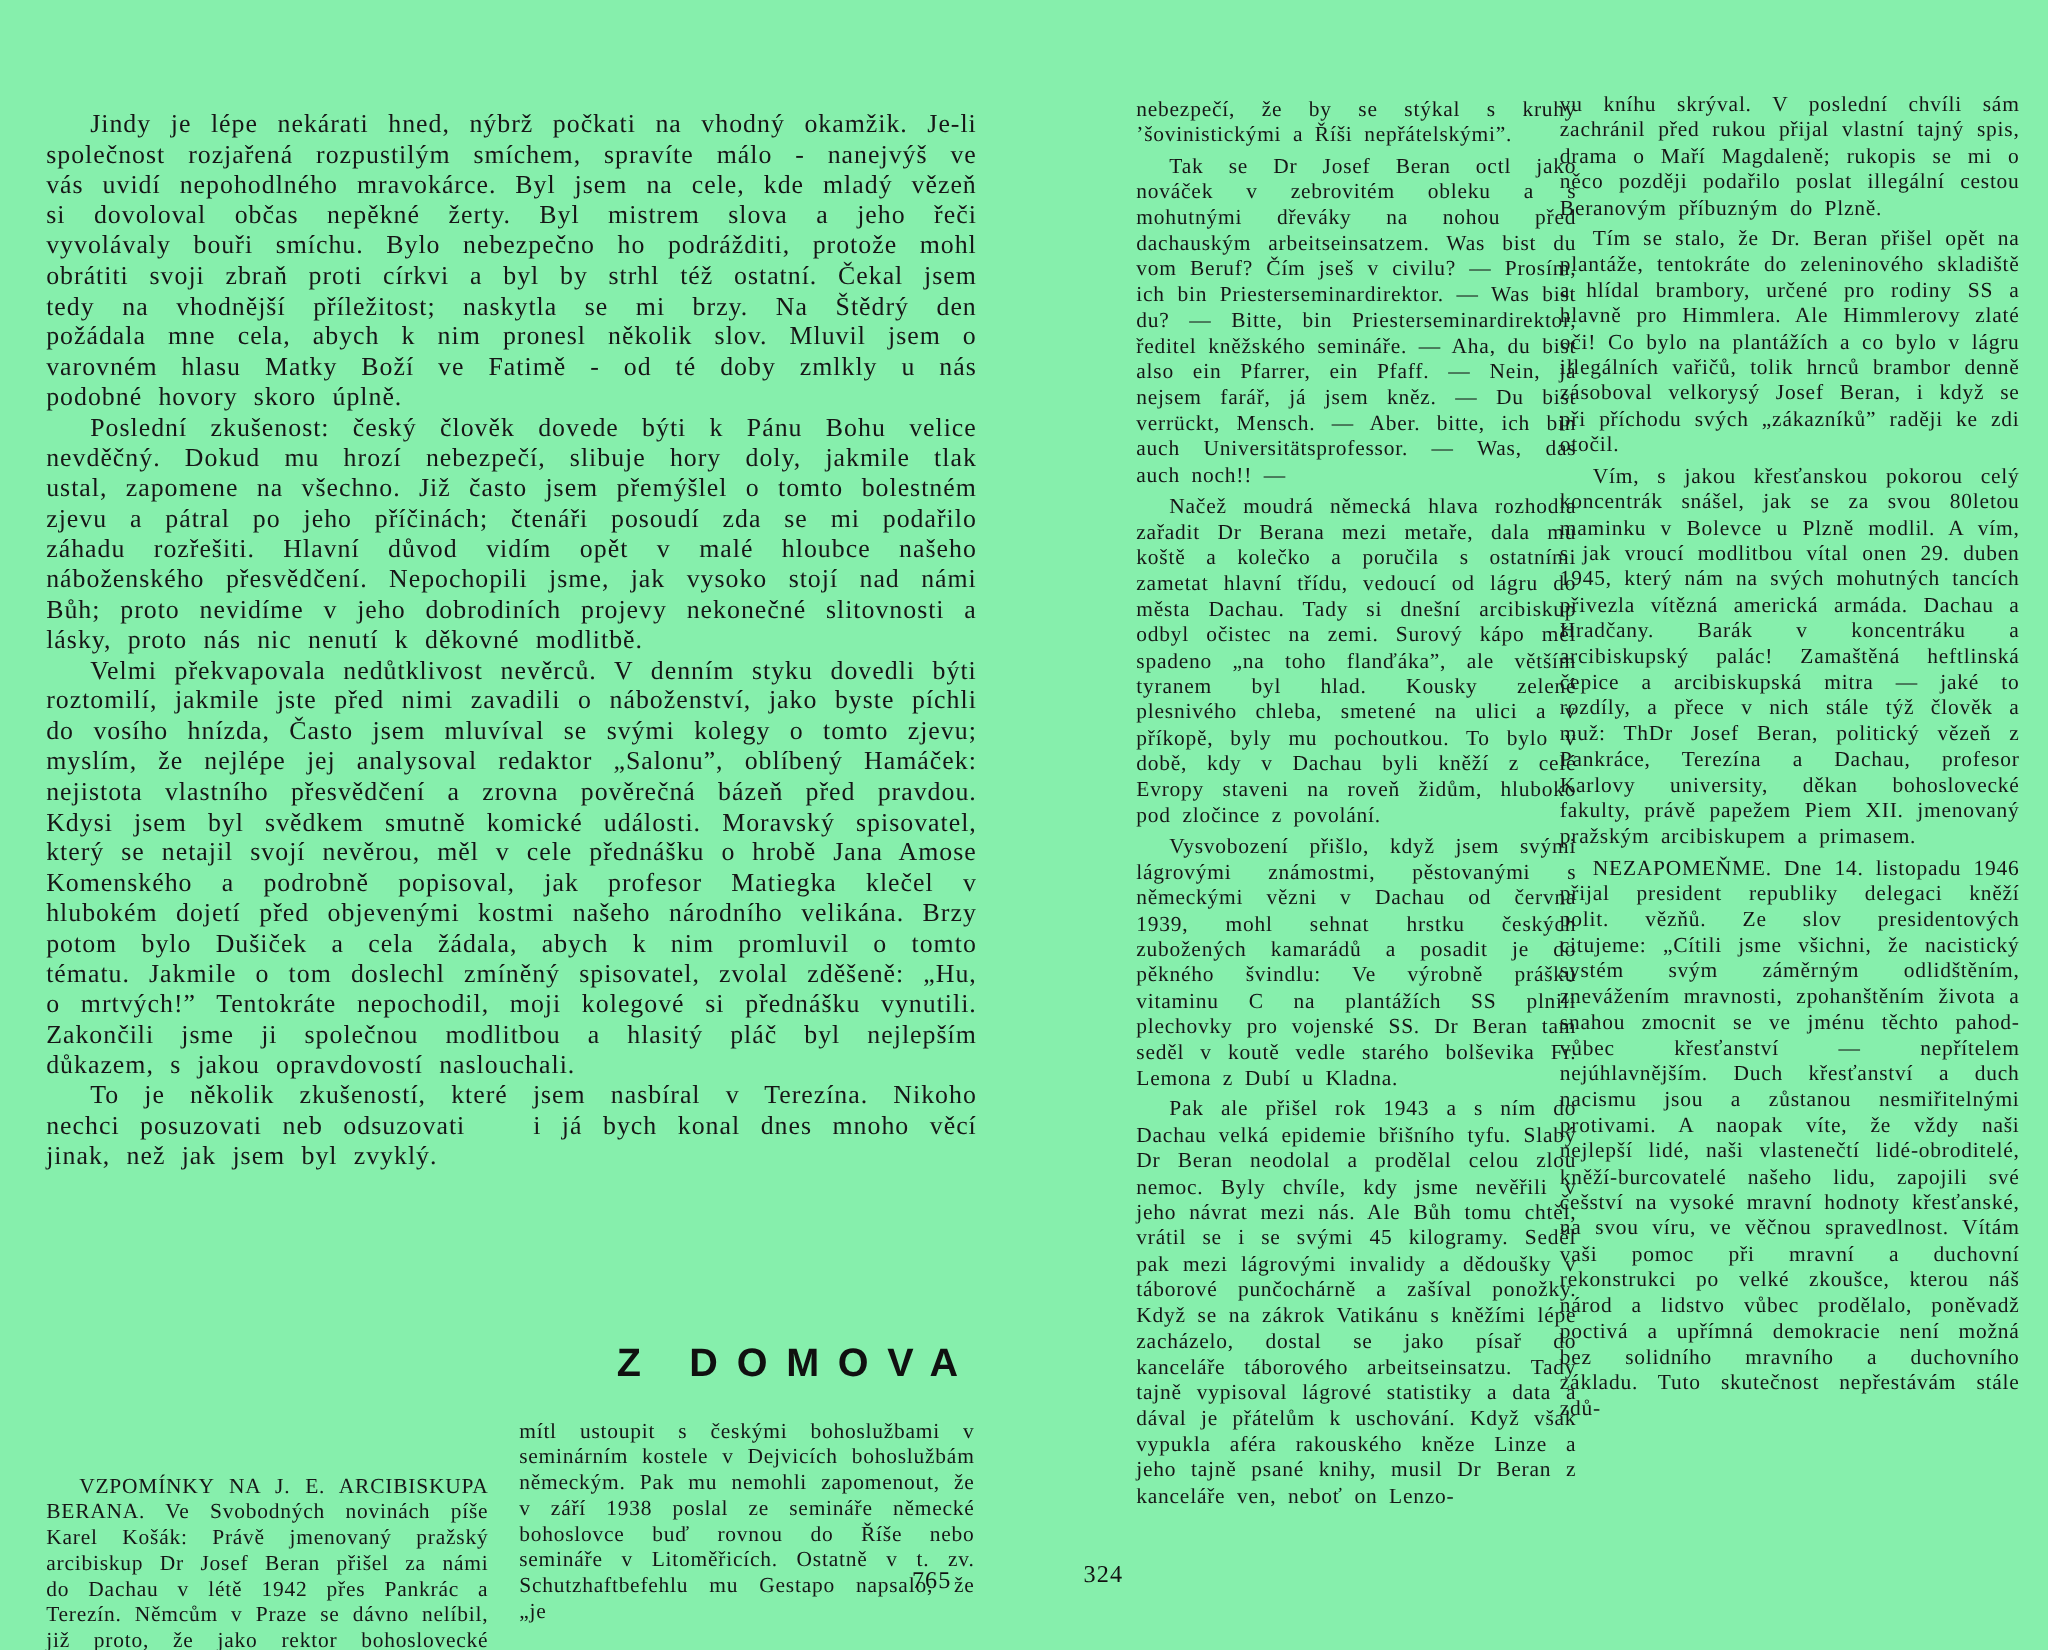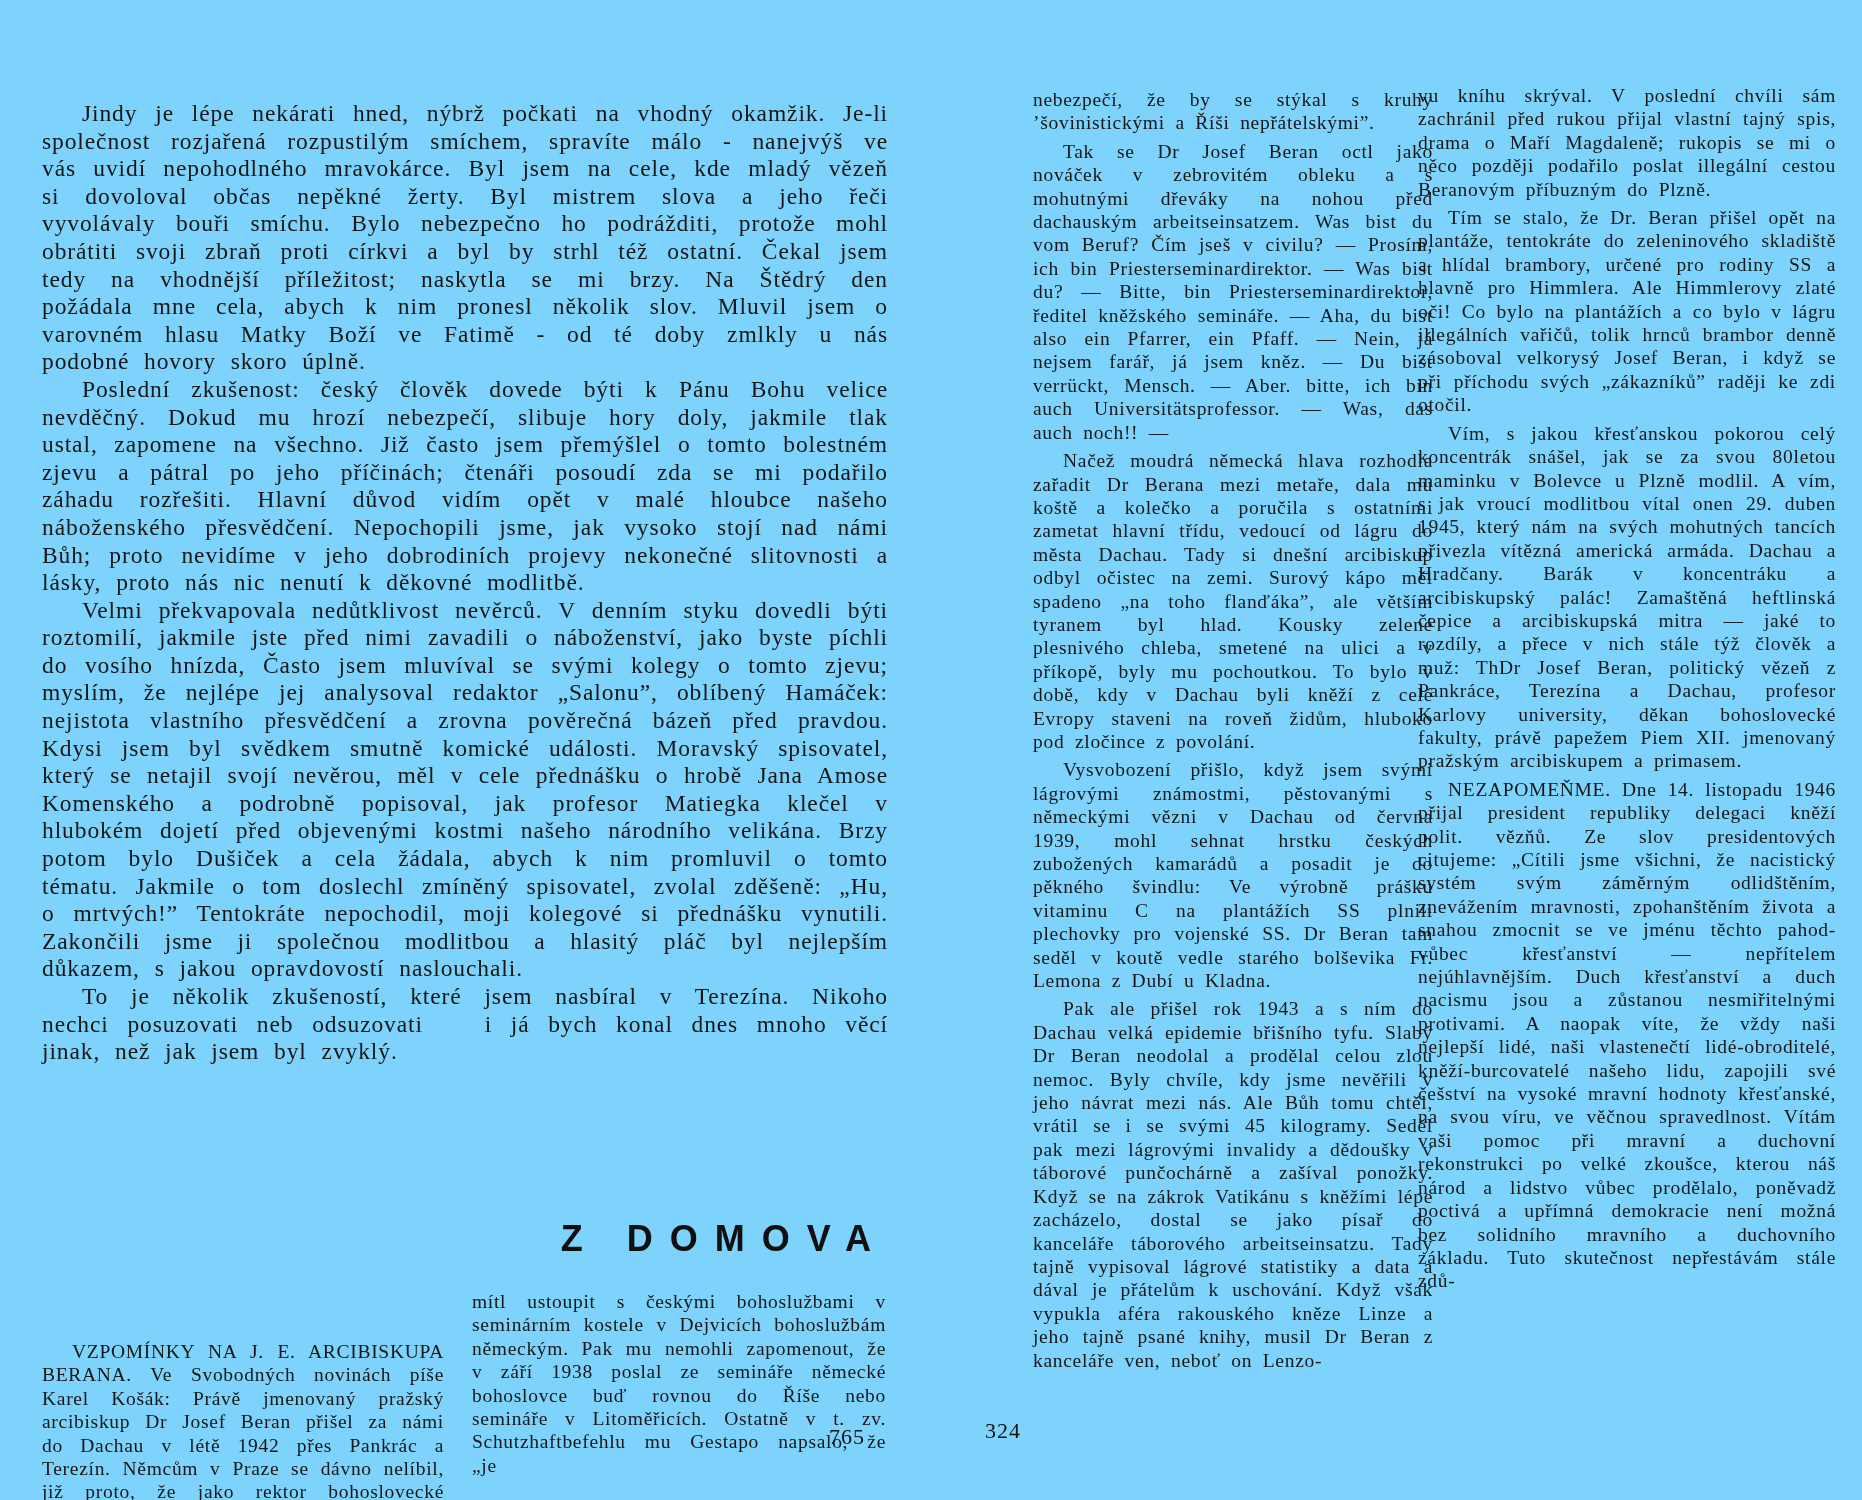--- a/index.html
+++ b/index.html
@@ -4,21 +4,21 @@
 <style>
   html, body {
     margin: 0;
     padding: 0;
     background: #e8e8e4;
   }
   .scan {
     position: relative;
     width: 1862px;
     height: 1500px;
-    background: #7dd3fc;
+    background: #86efac;
     overflow: hidden;
     font-family: "Liberation Serif", "DejaVu Serif", serif;
     color: #161616;
   }
   .textblock {
     position: absolute;
     text-align: justify;
     text-justify: inter-word;
     hyphens: none;
   }

